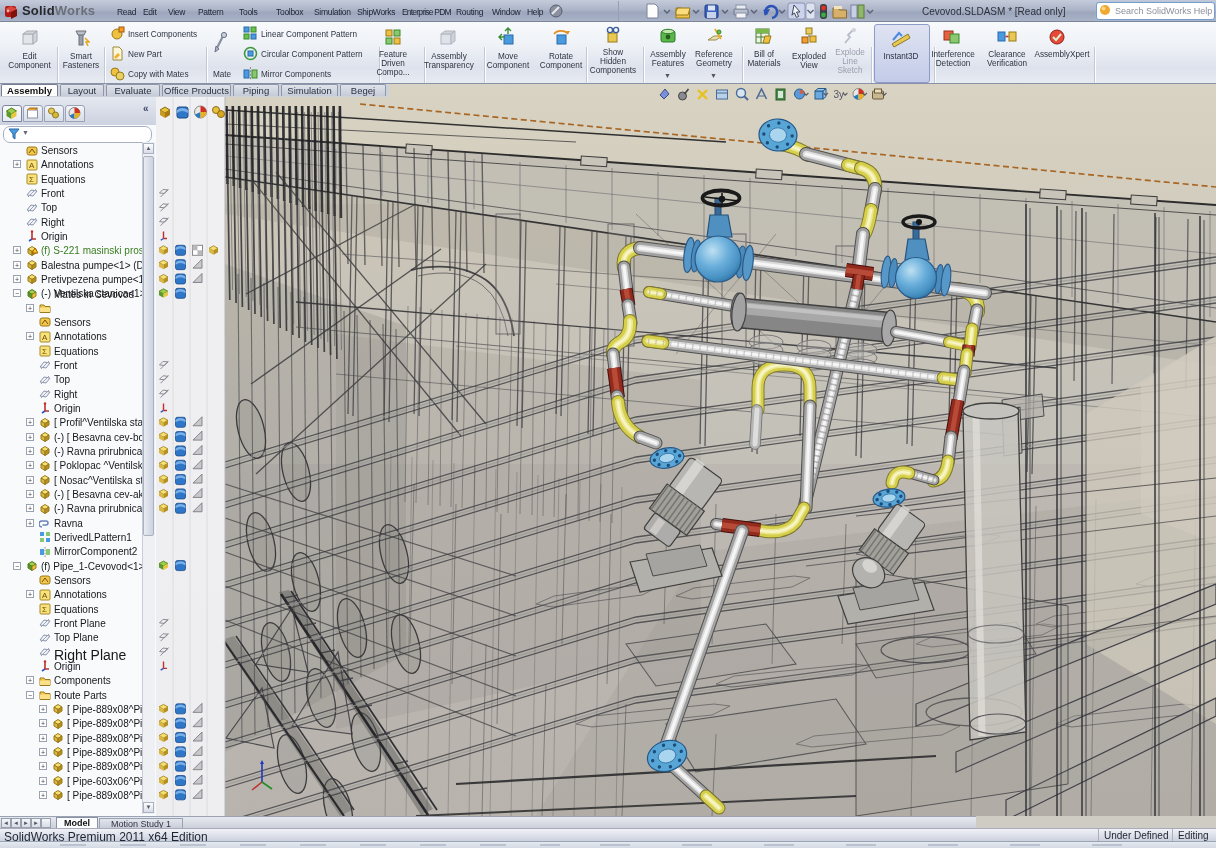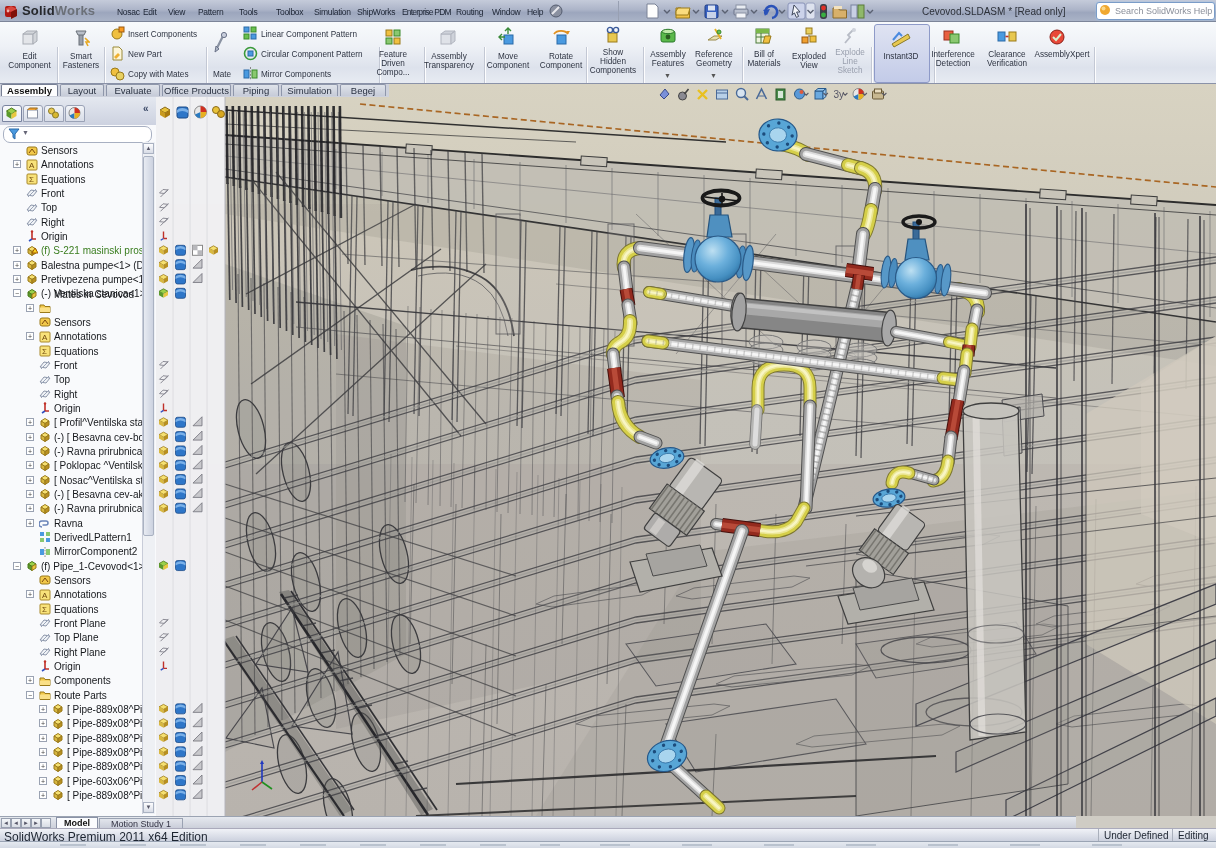--- a/index.html
+++ b/index.html
@@ -23,21 +23,21 @@
        background:linear-gradient(#dfe3ea,#c6cbd8);border:1px solid #8e96aa;border-bottom:none;
        box-sizing:border-box;line-height:12px;border-radius:2px 2px 0 0;}
   
   #panel{left:0;top:97px;width:156px;height:719px;background:#f9fafc;overflow:hidden;}
   #panelhead{left:0;top:0;width:156px;height:28px;background:linear-gradient(#e4e8f0,#cdd2e0);}
   .ptab{top:8px;width:20px;height:17px;background:linear-gradient(#f2f4f8,#d8dde8);
         border:1px solid #9aa2b6;border-radius:3px 3px 0 0;box-sizing:border-box;}
   #filter{left:3px;top:29px;width:147px;height:15px;background:#fff;border:1px solid #a8b0c2;
           border-radius:7px;}
   
-  #modelrow{left:0;top:816px;width:1076px;height:12px;background:linear-gradient(#e6e9ef,#ccd0da);
+  #modelrow{left:0;top:816px;width:976px;height:12px;background:linear-gradient(#e6e9ef,#ccd0da);
             border-top:1px solid #9ba3b2;box-sizing:border-box;}
   #statusbar{left:0;top:828px;width:1216px;height:13px;
              background:linear-gradient(#f0f2f7,#ccd1de);border-top:1px solid #aab;box-sizing:border-box;}
   #bottomstrip{left:0;top:841px;width:1216px;height:7px;background:linear-gradient(#e8ecf2,#d4dae4);}
 </style>
 </head>
 <body>
 
 <div class="abs" id="vpwrap" style="left:156px;top:84px;width:1060px;height:732px;">
 <svg width="1060" height="732" viewBox="0 0 1060 732">
@@ -1084,21 +1084,21 @@
 
 <div class="abs" id="titlebar">
 
   <svg class="abs" style="left:3px;top:2px" width="18" height="18" viewBox="0 0 18 18">
     <rect x="2" y="4" width="11" height="11" rx="2" fill="#b01812"></rect>
     <path d="M2 7 L8 4 L14 7 L8 10 Z" fill="#d84840"></path>
     <path d="M8 10 L14 7 L14 14 L8 17 Z" fill="#801008"></path>
     <circle cx="5" cy="9" r="1.4" fill="#f0b0a8"></circle>
   </svg>
   <div class="abs" style="left:22px;top:3px;font-size:13px;font-weight:bold;color:#26282c;letter-spacing:0.2px">Solid<span style="color:#6b7078">Works</span></div>
-  <div class="abs menu" style="left:117px">Nosac</div>
+  <div class="abs menu" style="left:117px">Read</div>
   <div class="abs menu" style="left:143px">Edit</div>
   <div class="abs menu" style="left:168px">View</div>
   <div class="abs menu" style="left:198px">Pattern</div>
   <div class="abs menu" style="left:239px">Tools</div>
   <div class="abs menu" style="left:276px">Toolbox</div>
   <div class="abs menu" style="left:314px">Simulation</div>
   <div class="abs menu" style="left:357px">ShipWorks</div>
   <div class="abs menu" style="left:402px;letter-spacing:-0.8px">Enterprise PDM</div>
   <div class="abs menu" style="left:456px">Routing</div>
   <div class="abs menu" style="left:492px">Window</div>
@@ -1577,21 +1577,21 @@
 <div class="abs" style="left:54px;top:475.9px;font-size:10px;white-space:nowrap;color:#16181c">Front Plane</div>
 <svg class="abs" style="left:39px;top:489.72px" width="12" height="12" viewBox="0 0 12 12">
         <path d="M1 8 l4 -5 l6 1 l-4 5 z" fill="#e8ecf2" fill-opacity="0.5" stroke="#8a94a8"></path>
         <path d="M2 10 l8 -8" stroke="#9aa4b8"></path>
       </svg>
 <div class="abs" style="left:54px;top:490.2px;font-size:10px;white-space:nowrap;color:#16181c">Top Plane</div>
 <svg class="abs" style="left:39px;top:504.05px" width="12" height="12" viewBox="0 0 12 12">
         <path d="M1 8 l4 -5 l6 1 l-4 5 z" fill="#e8ecf2" fill-opacity="0.5" stroke="#8a94a8"></path>
         <path d="M2 10 l8 -8" stroke="#9aa4b8"></path>
       </svg>
-<div class="abs" style="left:54px;top:504.6px;font-size:10px;white-space:nowrap;color:#16181c">Right Plane</div>
+<div class="abs" style="left:54px;top:504.6px;font-size:14px;white-space:nowrap;color:#16181c">Right Plane</div>
 <svg class="abs" style="left:39px;top:518.38px" width="12" height="12" viewBox="0 0 12 12">
         <path d="M6 1 v8 M6 9 h4" stroke="#c03028" stroke-width="1.6"></path>
         <path d="M6 9 l-3 2" stroke="#3050c0" stroke-width="1.6"></path>
         <circle cx="6" cy="1.5" r="1.2" fill="#c03028"></circle>
       </svg>
 <div class="abs" style="left:54px;top:518.9px;font-size:10px;white-space:nowrap;color:#16181c">Origin</div>
 <div class="abs" style="left:26px;top:534.2px;width:8px;height:8px;border:1px solid #9aa2b2;background:#fff;font-size:7px;line-height:7px;text-align:center;color:#444;box-sizing:border-box">+</div>
 <svg class="abs" style="left:39px;top:532.71px" width="12" height="12" viewBox="0 0 12 12">
         <path d="M1 3 h4 l1 1.5 h5 v6 h-10 z" fill="#f2c84a" stroke="#9a7a1a"></path>
         <path d="M1 5.5 h10 v4.5 h-10 z" fill="#fae088"></path>

